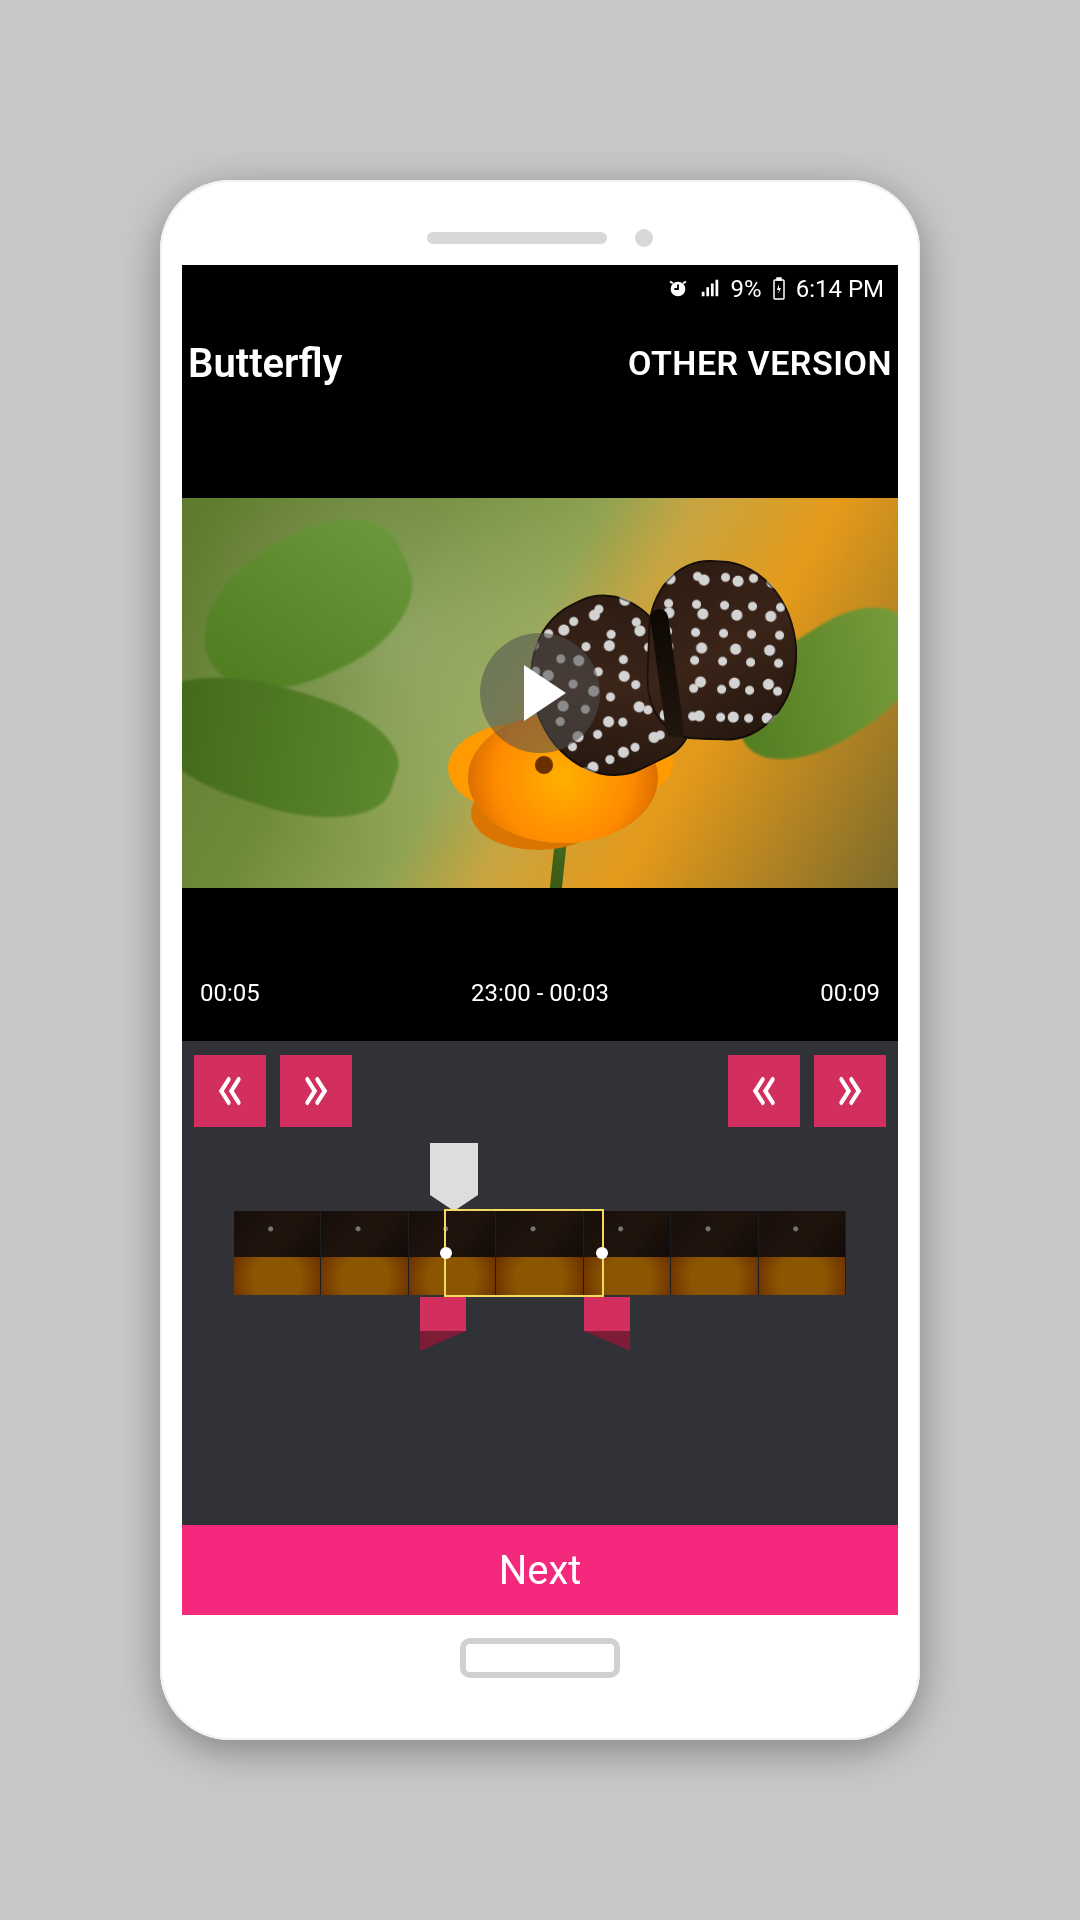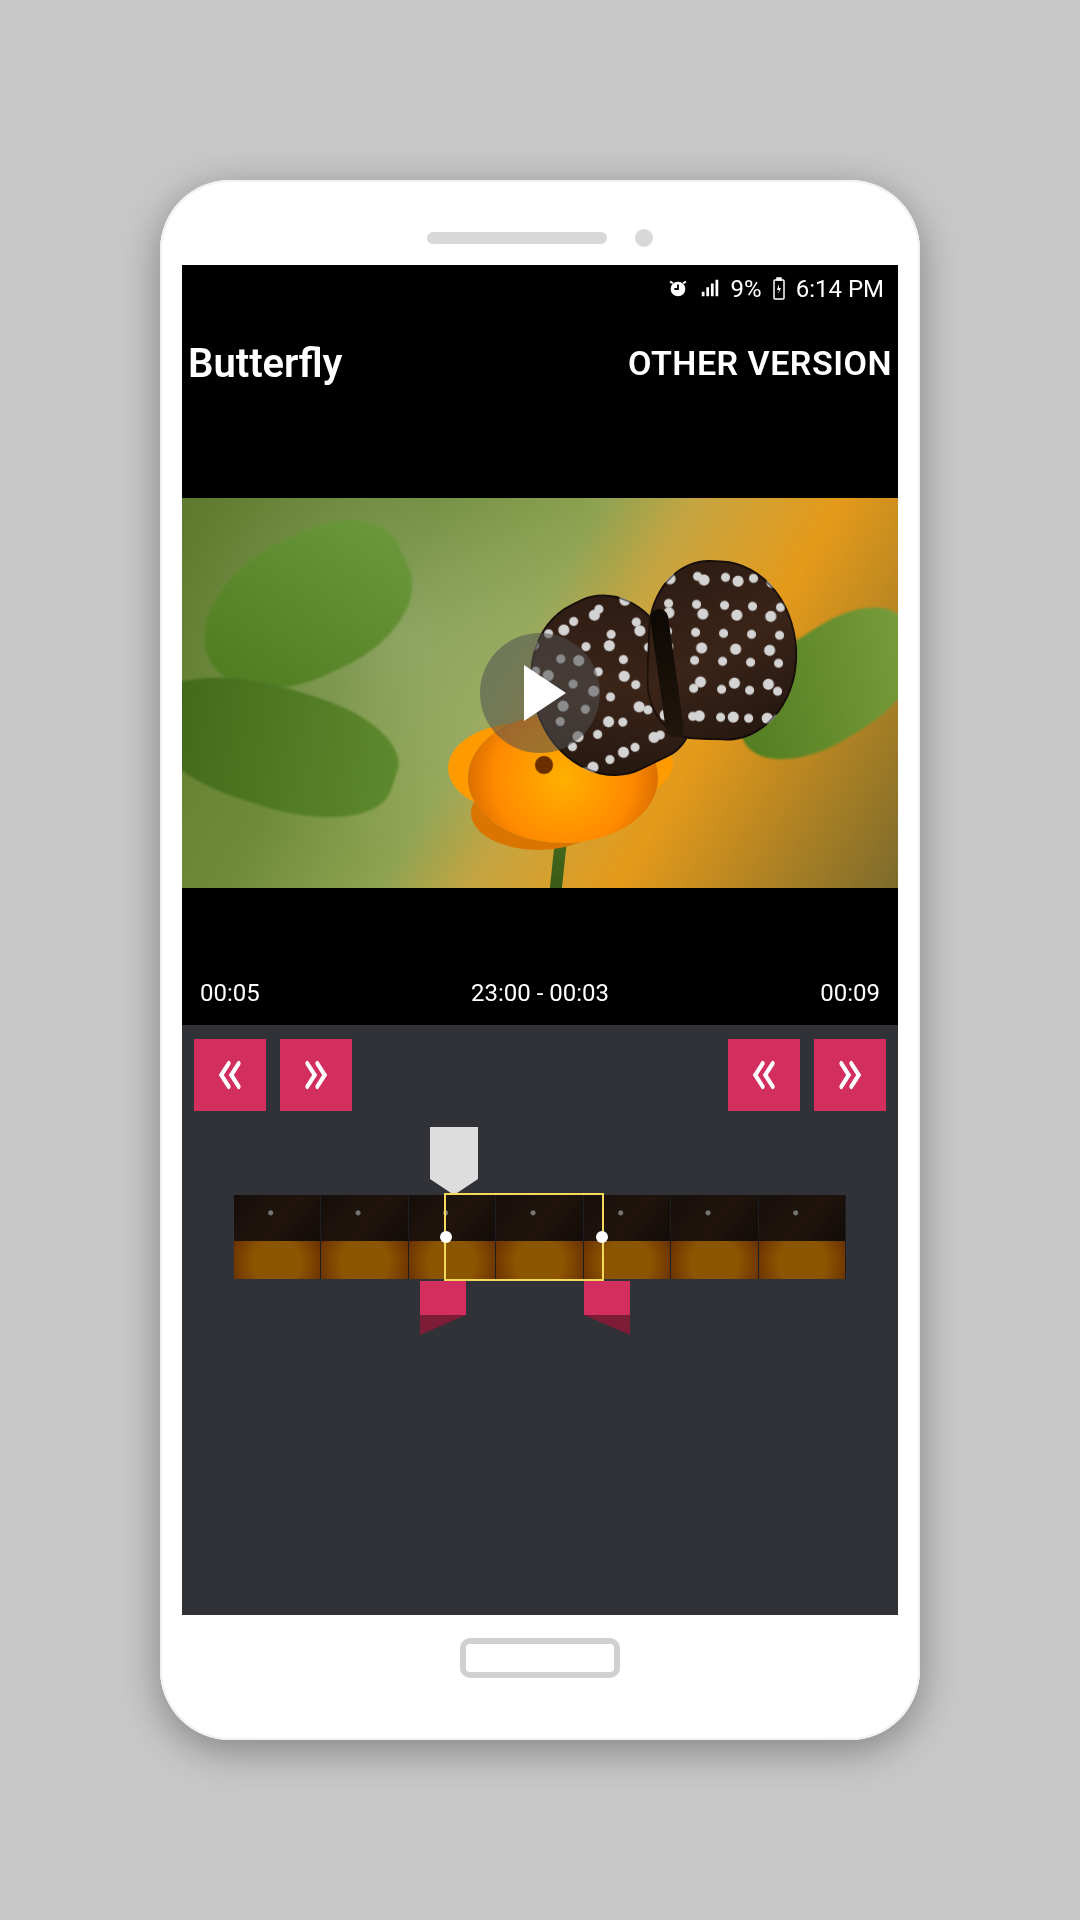--- a/index.html
+++ b/index.html
@@ -163,21 +163,21 @@
       border-left: 42px solid #fff;
       border-top: 28px solid transparent;
       border-bottom: 28px solid transparent;
       margin-left: 10px;
     }
 
     
     .times {
       background: #000; color: #fff;
       display: flex; justify-content: space-between;
-      padding: 6px 18px 18px; font-size: 24px;
+      padding: 6px 18px 34px; font-size: 24px;
     }
 
     
     .editor {
       background: #303237;
       flex: 1;
       position: relative;
       display: flex;
       flex-direction: column;
       padding: 14px 12px 20px;
@@ -380,19 +380,22 @@
         </div>
         <div class="handle l">
             <div class="flag"></div>
           </div>
         <div class="handle r">
             <div class="flag"></div>
           </div>
       </div>
     </div>
 
+    <div class="next">
+      <span>Next</span>
+    </div>
 
   </div>
 
   <div class="phone-bottom">
     <div class="home-btn"></div>
   </div>
 </div>
 
 </body></html>

